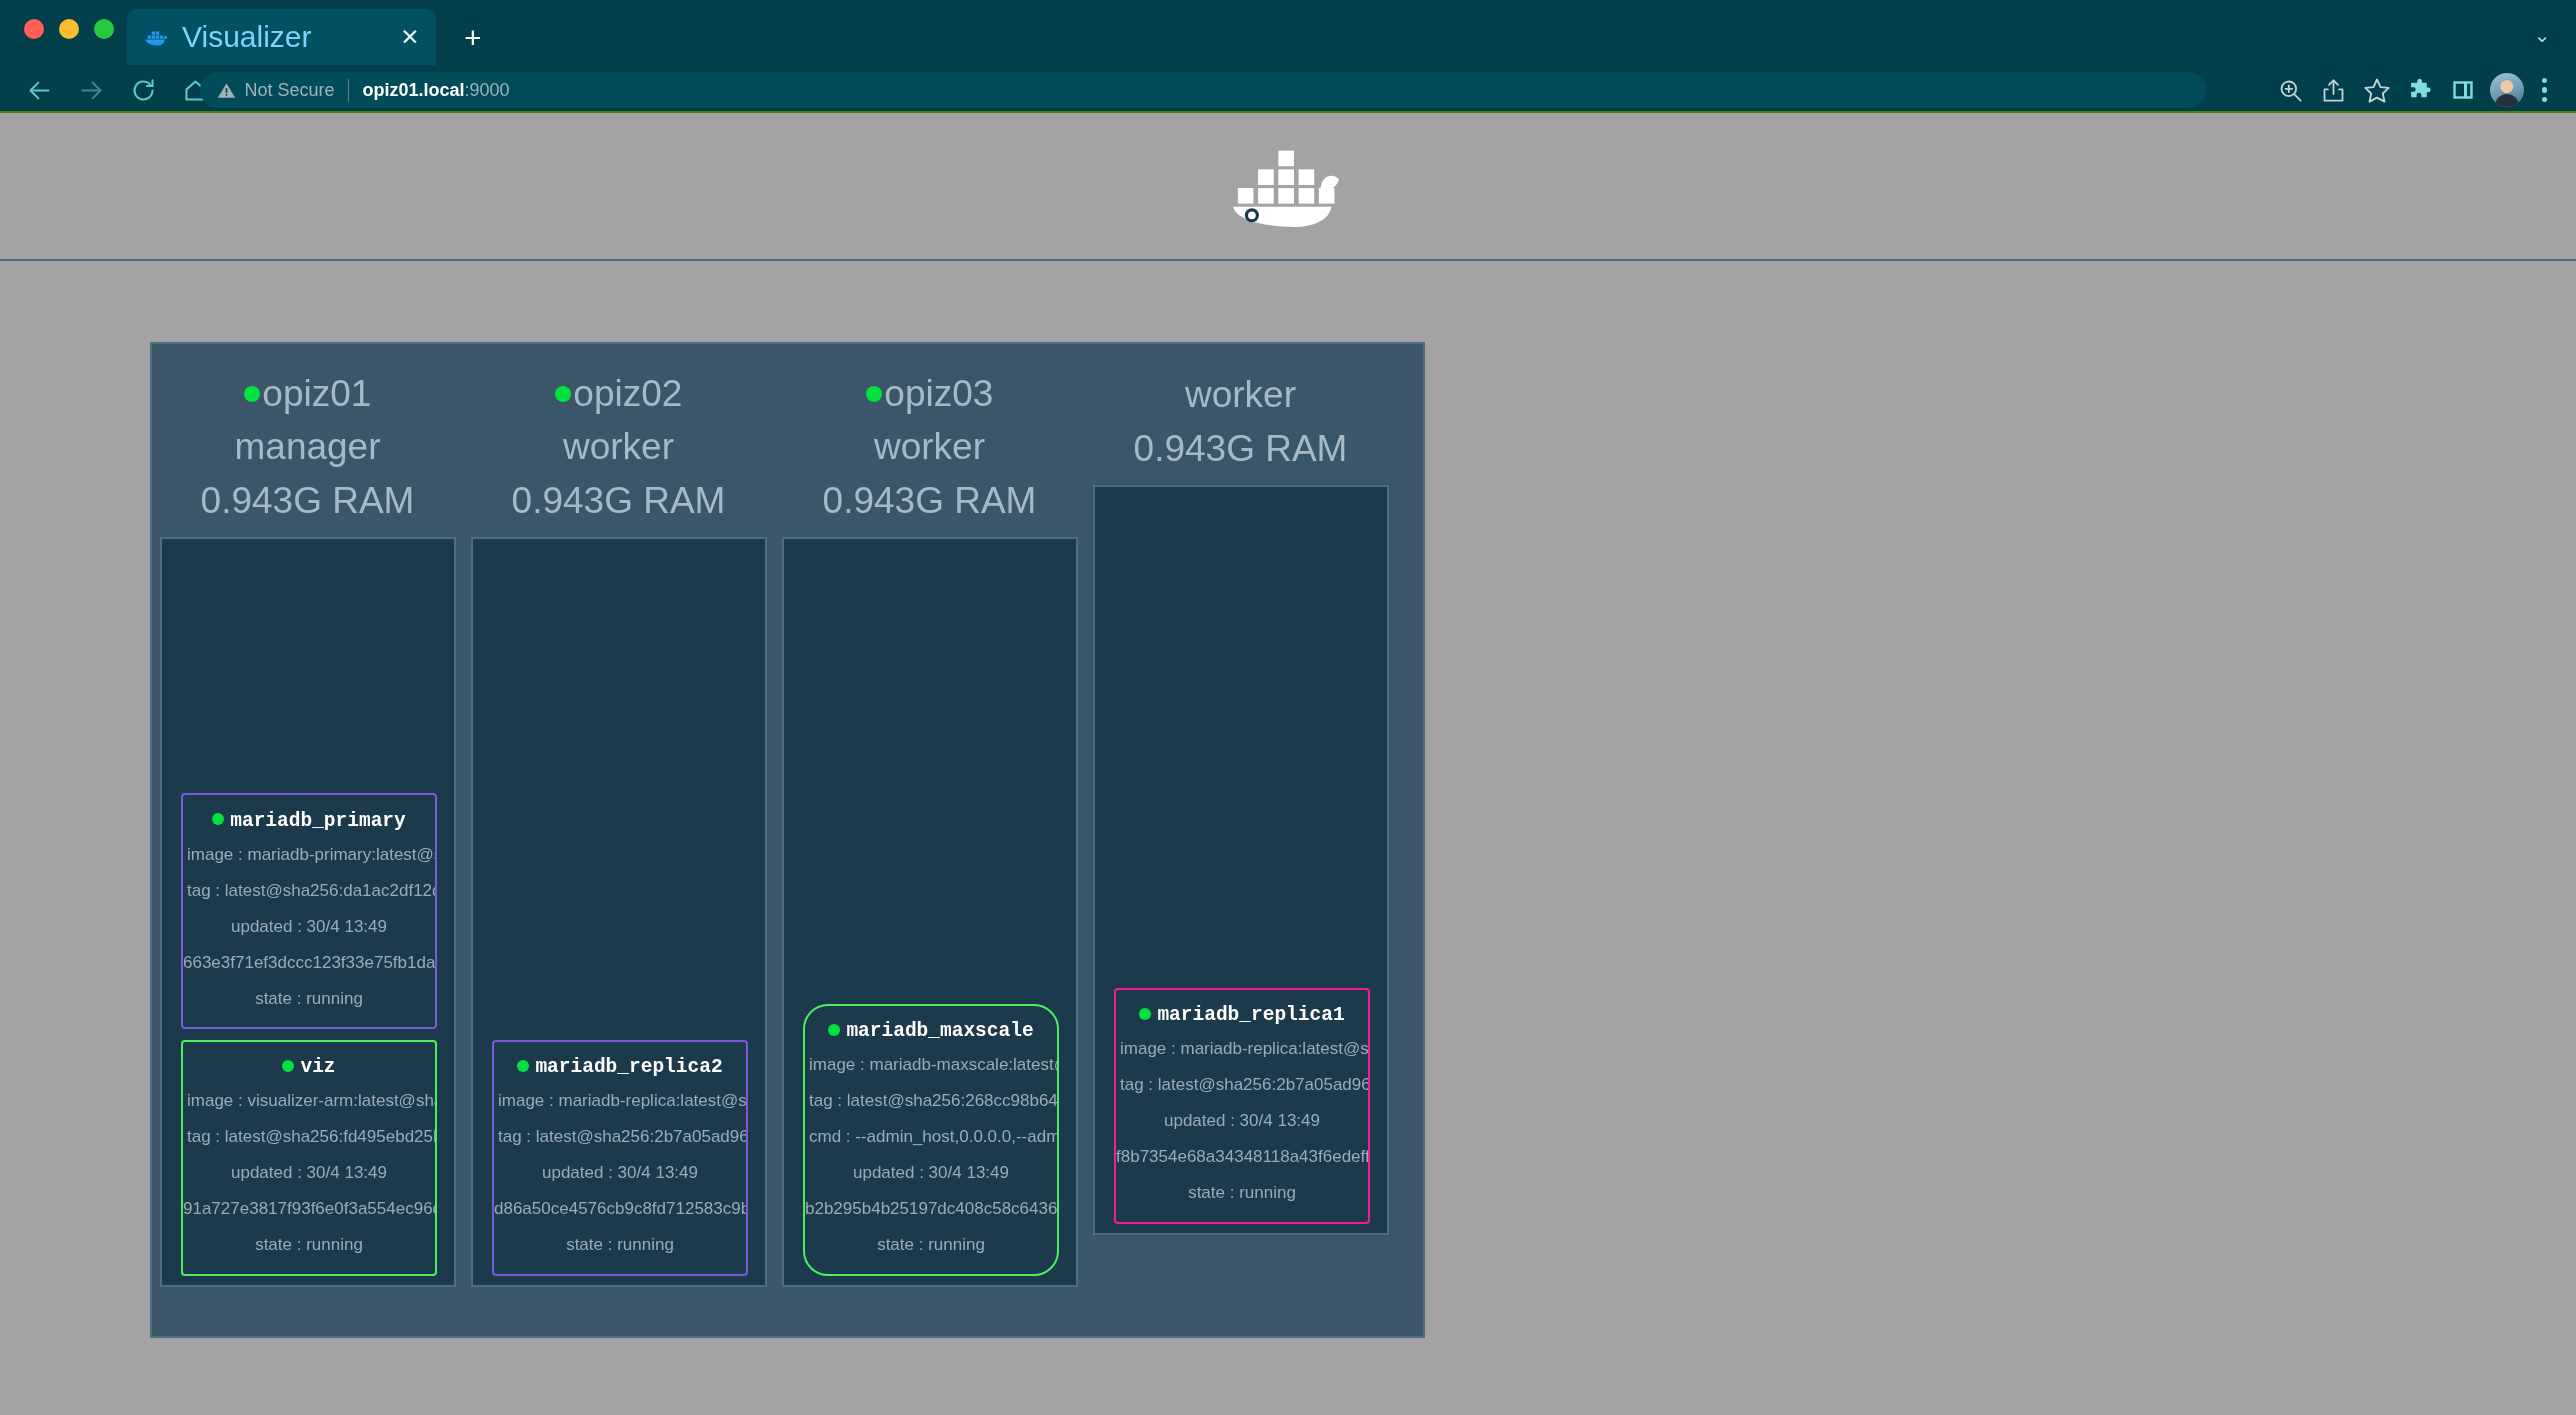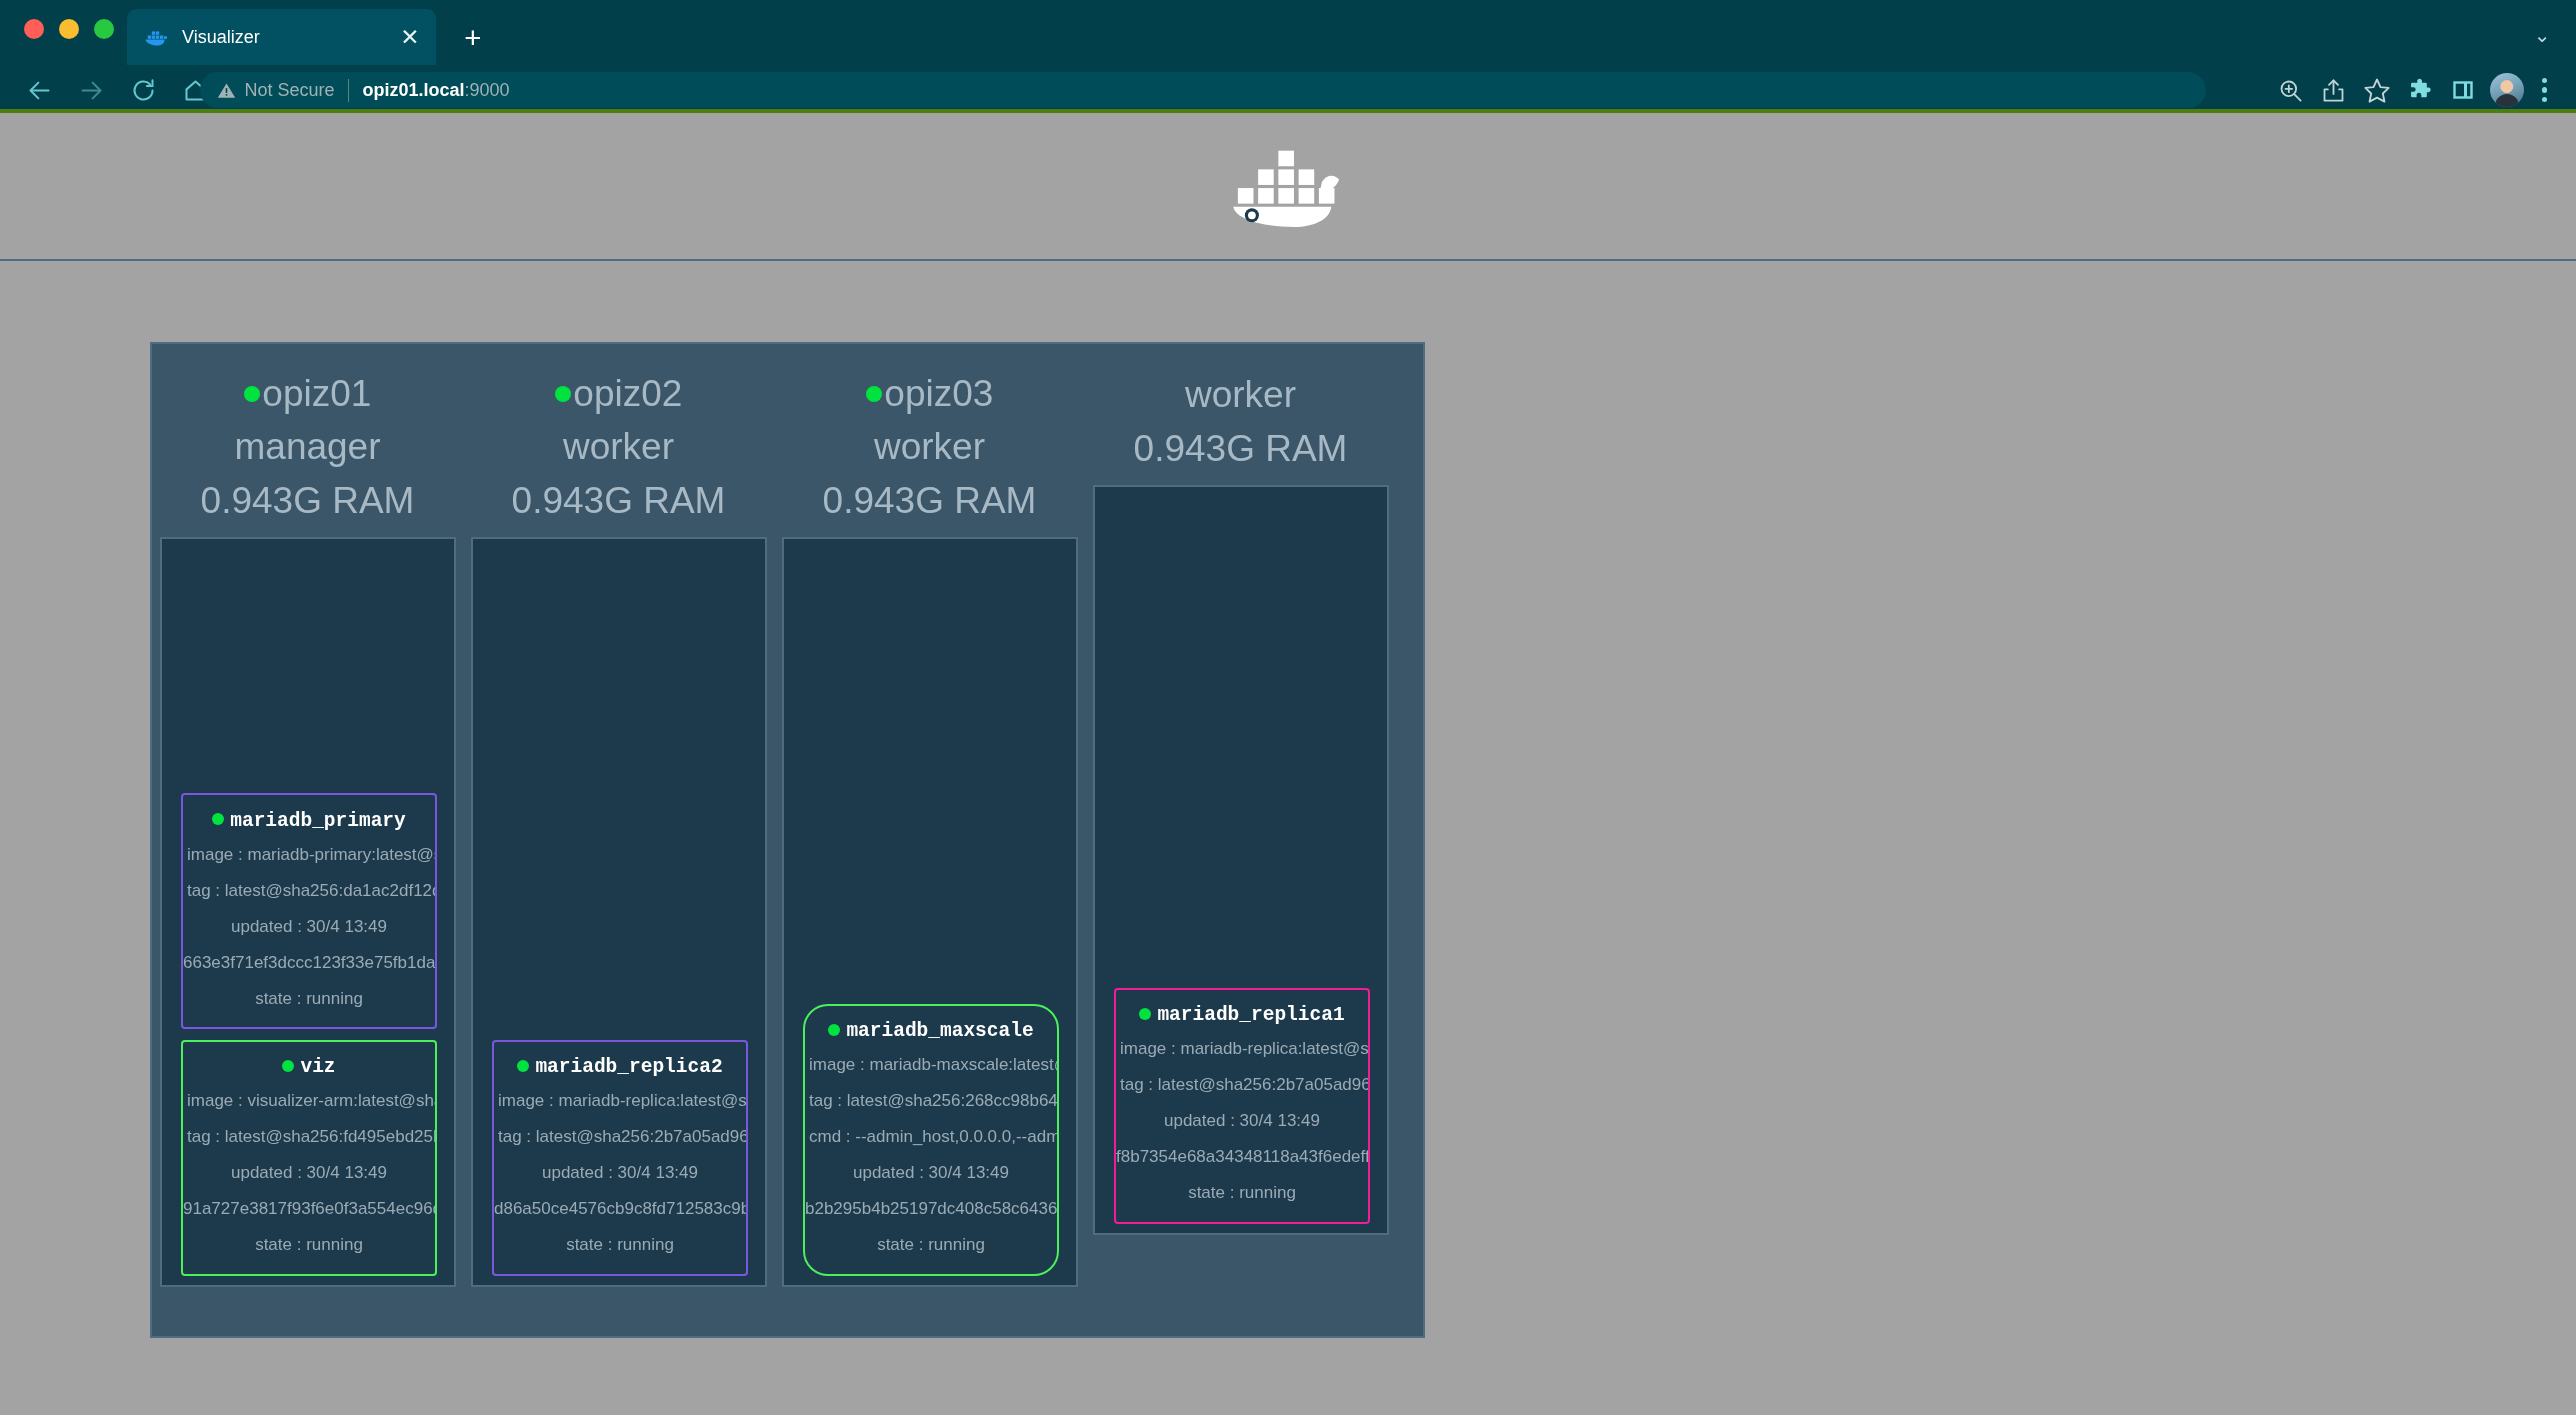--- a/index.html
+++ b/index.html
@@ -49,22 +49,22 @@
     padding: 0 13.4px 0 16px;
   }
   .tab-favicon {
     width: 27px; height: 27px;
     flex: 0 0 27px;
     display: flex; align-items: center; justify-content: center;
   }
   .tab-title {
     flex: 1;
     margin-left: 12px;
-    color: #ffffff;
-    font-size: 18px;
+    color: #7dd3fc;
+    font-size: 30px;
     white-space: nowrap;
     overflow: hidden;
     text-overflow: ellipsis;
   }
   .tab-close {
     width: 25.5px; height: 25.5px;
     color: #e6f2f4;
     font-size: 23px;
     line-height: 24px;
     text-align: center;
@@ -87,21 +87,21 @@
     font-size: 20px;
     line-height: 16px;
   }
 
   .toolbar {
     position: absolute;
     top: 66px; left: 0;
     width: 2576px;
     height: 47px;
     background: #013f4b;
-    border-bottom: 4px solid #4d7c0f;
+    border-bottom: 2px solid #4d7c0f;
   }
   .nav-btns {
     position: absolute;
     top: 8px; left: 13.4px;
     display: flex;
     align-items: center;
     gap: 0px;
   }
   .nav-btn {
     width: 52px; height: 32px;

